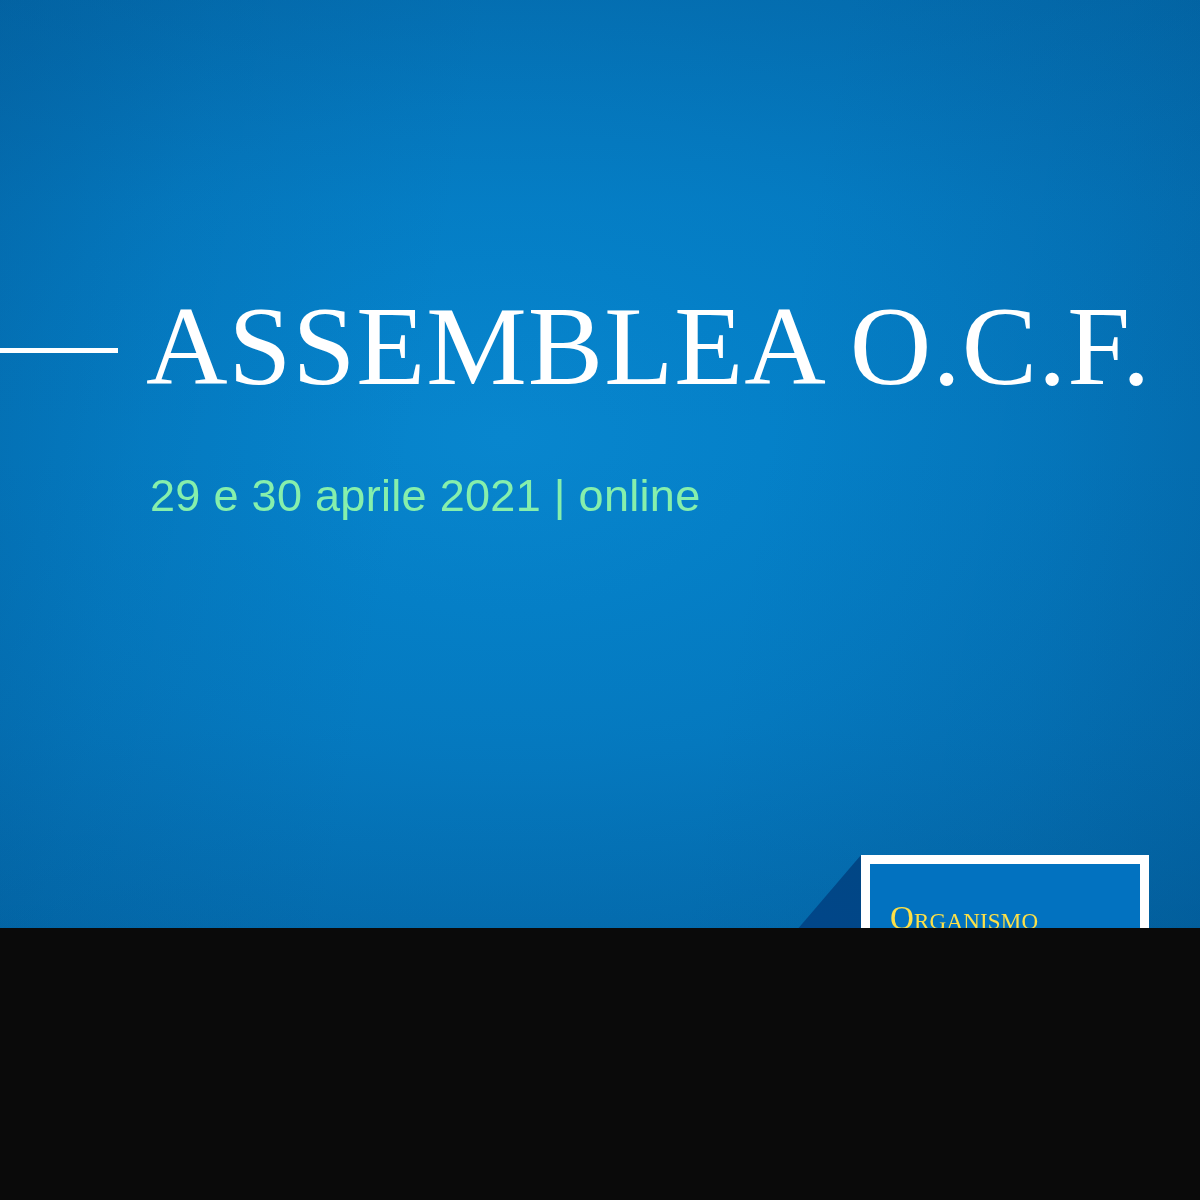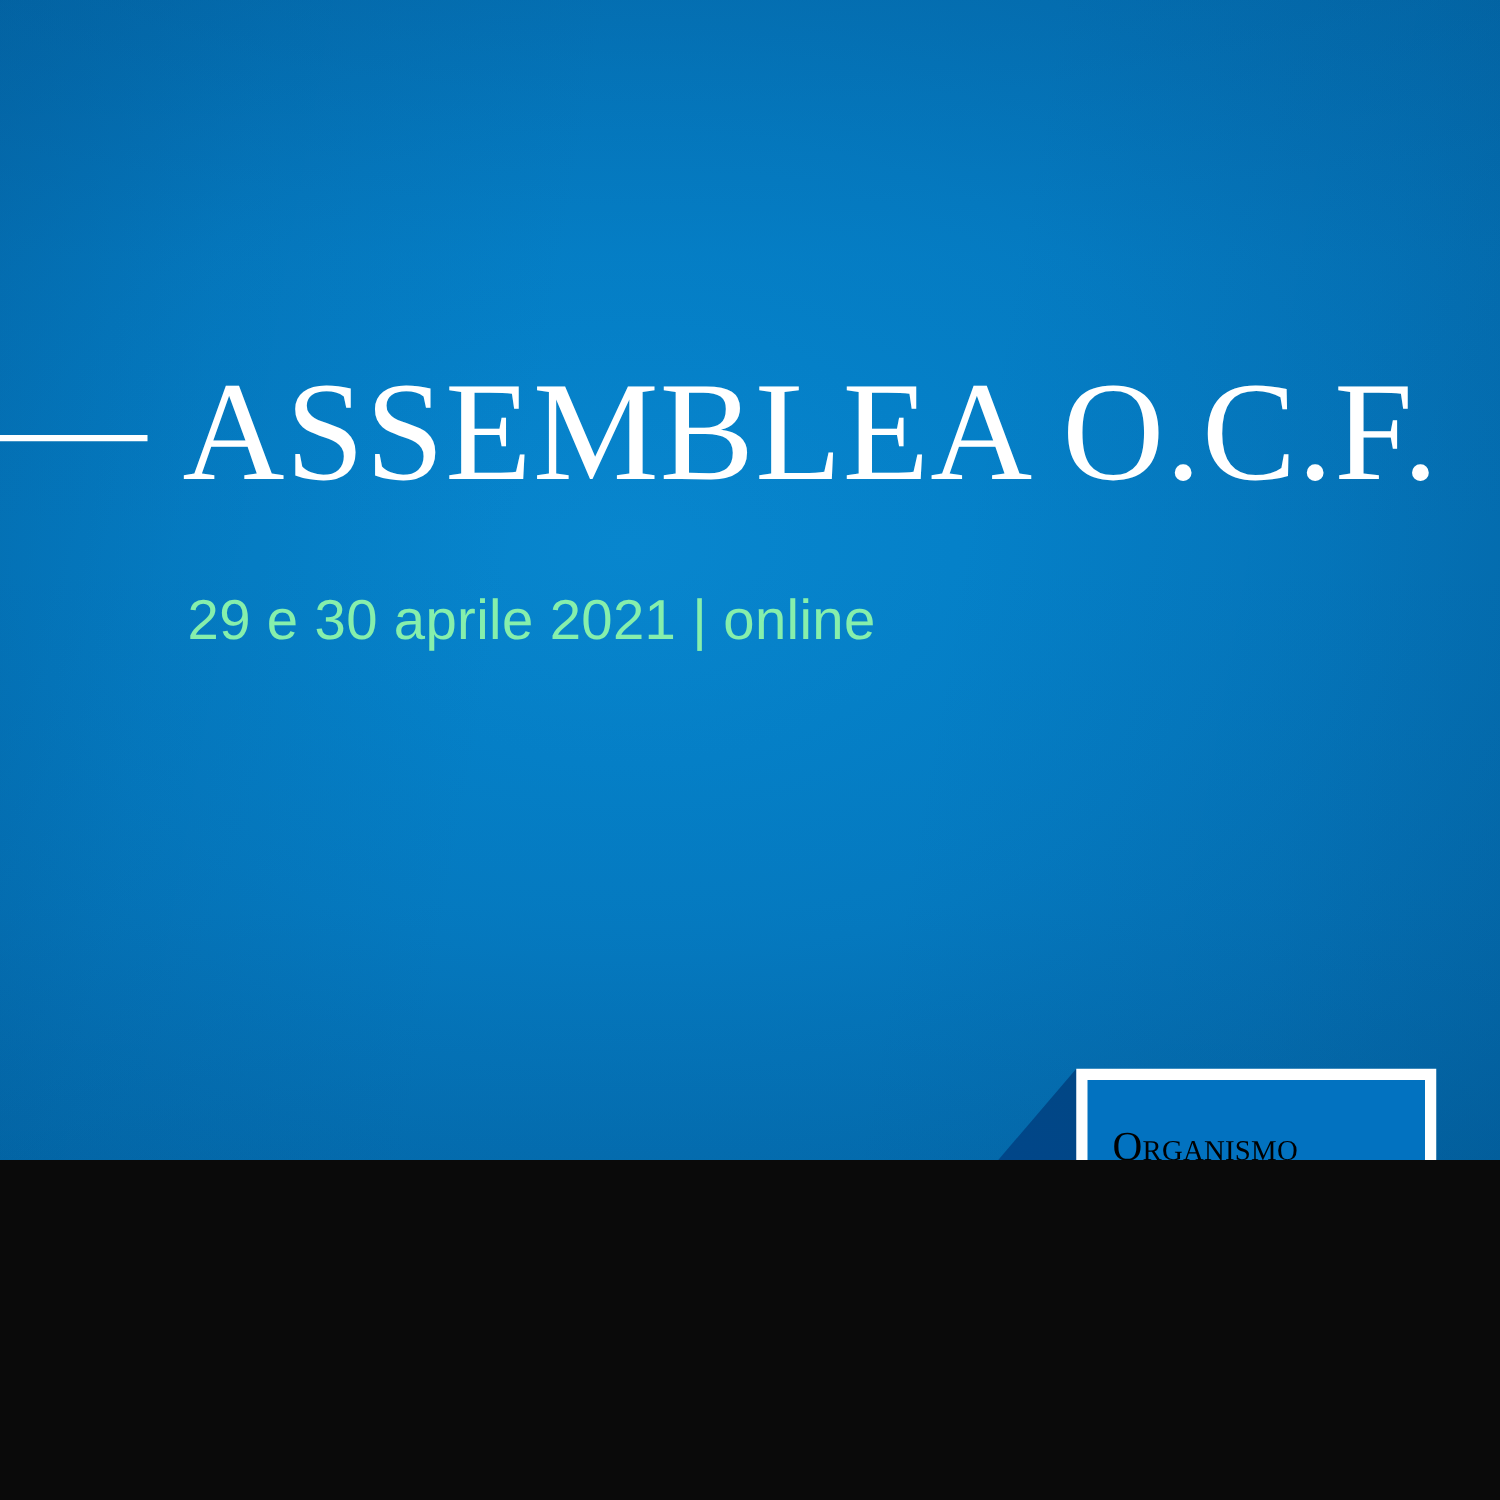--- a/index.html
+++ b/index.html
@@ -113,21 +113,21 @@
     position: relative;
     width: 100%;
     height: 100%;
     background: #0272C0;
     box-sizing: border-box;
   }
   .logo-wordmark {
     position: absolute;
     left: 20px;
     top: 32px;
-    color: #000000;
+    color: #fde047;
     font-family: "Liberation Serif", "DejaVu Serif", serif;
     font-weight: 400;
   }
   .logo-line {
     display: block;
     white-space: nowrap;
     font-variant: small-caps;
     font-size: 33px;
     line-height: 44px;
     letter-spacing: 0.2px;

